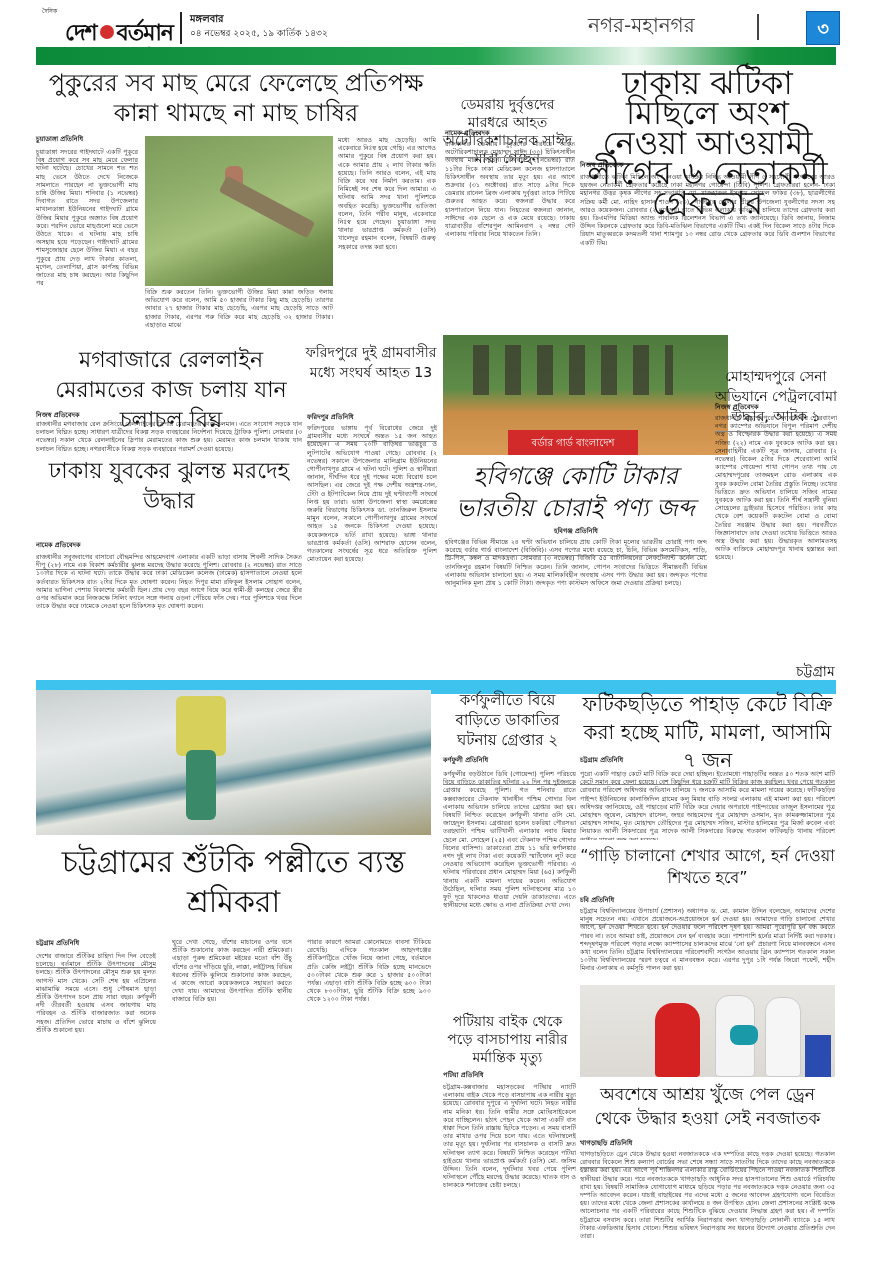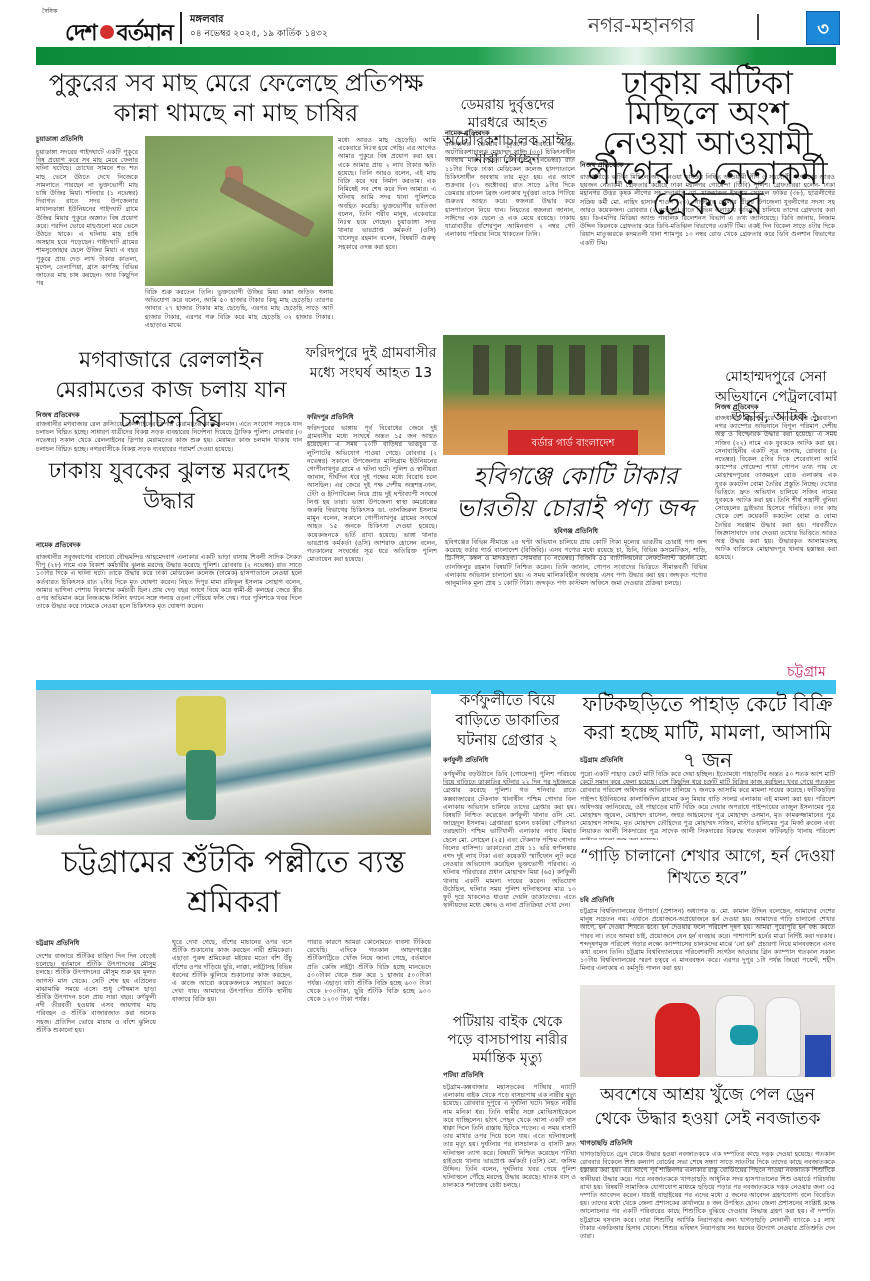--- a/index.html
+++ b/index.html
@@ -16,21 +16,21 @@
   .date-day { font-weight: bold; font-size: 10px; }
   .section-title { left: 588px; top: 10px; font-size: 20px; color: #444; }
   .vsep2 { left: 757px; top: 14px; width: 2px; height: 26px; background: #444; }
   .page-num { left: 806px; top: 11px; width: 34px; height: 34px; background: #1e88d8; color: #fff; font-size: 18px; font-weight: bold; text-align: center; line-height: 34px; border: 1px solid #0d5fa8; }
   .green-bar { left: 36px; top: 47px; width: 800px; height: 18px; background: linear-gradient(90deg, #0b8a3a 0%, #21a24f 55%, #e8f6ec 75%, #17933f 90%, #0b8a3a 100%); }
   .blue-bar { left: 36px; top: 680px; width: 800px; height: 14px; background: #3ec3ee; }
   .hl { text-align: center; font-weight: normal; color: #111; line-height: 1.25; }
   .byline { font-size: 6.5px; font-weight: bold; border-bottom: 1px solid #888; padding-bottom: 18px; }
   .text { font-size: 6.3px; line-height: 8.2px; color: #222; text-align: justify; overflow: hidden; }
   .photo { overflow: hidden; }
-  .city-label { font-size: 14px; color: #be185d; }
+  .city-label { font-size: 14px; color: #000000; margin-left: 9px; }
 </style>
 </head>
 <body>
 
 <div class="abs masthead-logo">
   <span class="logo-small">দৈনিক</span>
   <span class="logo-main"><span>দেশ</span><span class="logo-mark"></span><span>বর্তমান</span></span>
   <span class="logo-line"></span>
   <span class="logo-tag">সত্যের পথে অবিচল</span>
 </div>
@@ -67,21 +67,21 @@
 <div class="abs text" style="left:36px;top:420px;width:266px;height:50px;">রাজধানীর মগবাজার রেল ক্রসিংয়ে রেললাইনের স্লিপার মেরামতের কাজ চলমান। এতে সংযোগ সড়কে যান চলাচল বিঘ্নিত হচ্ছে। সাধারণ যাত্রীদের বিকল্প সড়ক ব্যবহারের নির্দেশনা দিয়েছে ট্রাফিক পুলিশ। সোমবার (৩ নভেম্বর) সকাল থেকে রেললাইনের স্লিপার মেরামতের কাজ শুরু হয়। মেরামত কাজ চলমান থাকায় যান চলাচল বিঘ্নিত হচ্ছে। নগরবাসীকে বিকল্প সড়ক ব্যবহারের পরামর্শ দেওয়া হয়েছে।</div>
 
 <div class="abs hl" style="left:305px;top:342px;width:132px;font-size:14px;line-height:20px;">ফরিদপুরে দুই গ্রামবাসীর মধ্যে সংঘর্ষ আহত 13</div>
 <div class="abs byline" style="left:307px;top:412px;width:130px;">ফরিদপুর প্রতিনিধি</div>
 <div class="abs text" style="left:307px;top:424px;width:130px;height:232px;">ফরিদপুরের ভাঙ্গায় পূর্ব বিরোধের জেরে দুই গ্রামবাসীর মধ্যে সংঘর্ষে অন্তত ১৫ জন আহত হয়েছেন। এ সময় ২০টি বাড়িঘর ভাঙচুর ও লুটপাটের অভিযোগ পাওয়া গেছে। রোববার (২ নভেম্বর) সকালে উপজেলার মালিগ্রাম ইউনিয়নের গোপীনাথপুর গ্রামে এ ঘটনা ঘটে। পুলিশ ও স্থানীয়রা জানান, দীর্ঘদিন ধরে দুই পক্ষের মধ্যে বিরোধ চলে আসছিল। এর জেরে দুই পক্ষ দেশীয় অস্ত্রশস্ত্র-ঢাল, টেটা ও ইটপাটকেল নিয়ে প্রায় দুই ঘণ্টাব্যাপী সংঘর্ষে লিপ্ত হয় তারা। ভাঙ্গা উপজেলা স্বাস্থ্য কমপ্লেক্সের জরুরি বিভাগের চিকিৎসক ডা. তানজিরুল ইসলাম মামুন বলেন, সকালে গোপীনাথপুর গ্রামের সংঘর্ষে আহত ১৫ জনকে চিকিৎসা দেওয়া হয়েছে। কয়েকজনকে ভর্তি রাখা হয়েছে। ভাঙ্গা থানার ভারপ্রাপ্ত কর্মকর্তা (ওসি) আশরাফ হোসেন বলেন, গতকালের সংঘর্ষের সূত্র ধরে অতিরিক্ত পুলিশ মোতায়েন করা হয়েছে।</div>
 
 <div class="abs hl" style="left:36px;top:456px;width:266px;font-size:22px;line-height:30px;">ঢাকায় যুবকের ঝুলন্ত মরদেহ উদ্ধার</div>
 <div class="abs byline" style="left:36px;top:540px;width:266px;">নামেক প্রতিবেদক</div>
 <div class="abs text" style="left:36px;top:553px;width:266px;height:104px;">রাজধানীর সবুজবাগের বাসাবো বৌদ্ধমন্দির আহমেদবাগ এলাকার একটি ভাড়া বাসায় শিবলী সাদিক সৈকত দীপু (২৮) নামে এক বিকাশ কর্মচারীর ঝুলন্ত মরদেহ উদ্ধার করেছে পুলিশ। রোববার (২ নভেম্বর) রাত সাড়ে ১০টার দিকে এ ঘটনা ঘটে। তাকে উদ্ধার করে ঢাকা মেডিকেল কলেজ (ঢামেক) হাসপাতালে নেওয়া হলে কর্তব্যরত চিকিৎসক রাত ২টার দিকে মৃত ঘোষণা করেন। নিহত দিপুর মামা রফিকুল ইসলাম সোহাগ বলেন, আমার ভাগিনা পেশায় বিকাশের কর্মচারী ছিল। প্রায় দেড় বছর আগে বিয়ে করে স্বামী-স্ত্রী কলহের জেরে স্ত্রীর ওপর অভিমান করে নিজকক্ষে সিলিং ফ্যানে সঙ্গে গলায় ওড়না পেঁচিয়ে ফাঁস দেয়। পরে পুলিশকে খবর দিলে তাকে উদ্ধার করে ঢামেকে নেওয়া হলে চিকিৎসক মৃত ঘোষণা করেন।</div>
 
-<div class="abs photo" style="left:443px;top:335px;width:222px;height:120px;background:linear-gradient(180deg,#4f7a3e 0%,#5e8c48 45%,#c98d47 65%,#d99b55 100%);">
+<div class="abs photo" style="left:443px;top:335px;width:285px;height:120px;background:linear-gradient(180deg,#4f7a3e 0%,#5e8c48 45%,#c98d47 65%,#d99b55 100%);">
   <div style="position:absolute;left:30px;top:10px;width:200px;height:50px;background:repeating-linear-gradient(90deg,#3b3a2e 0 16px,transparent 16px 32px);opacity:0.75;"></div>
   <div style="position:absolute;left:65px;top:95px;width:130px;height:25px;background:#d22a2a;color:#fff;font-size:10px;text-align:center;line-height:25px;">বর্ডার গার্ড বাংলাদেশ</div>
 </div>
 <div class="abs hl" style="left:443px;top:460px;width:265px;font-size:24px;line-height:32px;font-style:italic;">হবিগঞ্জে কোটি টাকার ভারতীয় চোরাই পণ্য জব্দ</div>
 <div class="abs byline" style="left:445px;top:526px;width:262px;text-align:center;">হবিগঞ্জ প্রতিনিধি</div>
 <div class="abs text" style="left:445px;top:538px;width:262px;height:118px;">হবিগঞ্জের বিভিন্ন সীমান্তে ২৪ ঘণ্টা অভিযান চালিয়ে প্রায় কোটি টাকা মূল্যের ভারতীয় চোরাই পণ্য জব্দ করেছে বর্ডার গার্ড বাংলাদেশ (বিজিবি)। এসব পণ্যের মধ্যে রয়েছে চা, চিনি, বিভিন্ন কসমেটিকস, শাড়ি, থ্রি-পিস, কম্বল ও মাদকদ্রব্য। সোমবার (৩ নভেম্বর) বিজিবি ৫৫ ব্যাটালিয়নের লেফটেন্যান্ট কর্নেল মো. তানজিলুর রহমান বিষয়টি নিশ্চিত করেন। তিনি জানান, গোপন সংবাদের ভিত্তিতে সীমান্তবর্তী বিভিন্ন এলাকায় অভিযান চালানো হয়। এ সময় মালিকবিহীন অবস্থায় এসব পণ্য উদ্ধার করা হয়। জব্দকৃত পণ্যের আনুমানিক মূল্য প্রায় ১ কোটি টাকা। জব্দকৃত পণ্য কাস্টমস অফিসে জমা দেওয়ার প্রক্রিয়া চলছে।</div>
 
 <div class="abs hl" style="left:715px;top:338px;width:122px;font-size:14px;line-height:20px;margin-top:28px;">মোহাম্মদপুরে সেনা অভিযানে পেট্রলবোমা উদ্ধার, আটক ১</div>
 <div class="abs byline" style="left:715px;top:402px;width:122px;">নিজস্ব প্রতিবেদক</div>
 <div class="abs text" style="left:715px;top:414px;width:122px;height:242px;">রাজধানীর মোহাম্মদপুরে সেনাবাহিনীর শেরেবাংলা নগর ক্যাম্পের অভিযানে বিপুল পরিমাণ দেশীয় অস্ত্র ও বিস্ফোরক উদ্ধার করা হয়েছে। এ সময় সজিব (২২) নামে এক যুবককে আটক করা হয়। সেনাবাহিনীর একটি সূত্র জানায়, রোববার (২ নভেম্বর) বিকেল ৫টার দিকে শেরেবাংলা আর্মি ক্যাম্পের গোয়েন্দা শাখা গোপন তথ্য পায় যে মোহাম্মদপুরের তাজমহল রোড এলাকায় এক যুবক ককটেল বোমা তৈরির প্রস্তুতি নিচ্ছে। তথ্যের ভিত্তিতে দ্রুত অভিযান চালিয়ে সজিব নামের যুবককে আটক করা হয়। তিনি শীর্ষ সন্ত্রাসী বুনিয়া সোহেলের ড্রাইভার হিসেবে পরিচিত। তার কাছ থেকে বেশ কয়েকটি ককটেল বোমা ও বোমা তৈরির সরঞ্জাম উদ্ধার করা হয়। পরবর্তীতে জিজ্ঞাসাবাদে তার দেওয়া তথ্যের ভিত্তিতে আরও অস্ত্র উদ্ধার করা হয়। উদ্ধারকৃত আলামতসহ আটক ব্যক্তিকে মোহাম্মদপুর থানায় হস্তান্তর করা হয়েছে।</div>

